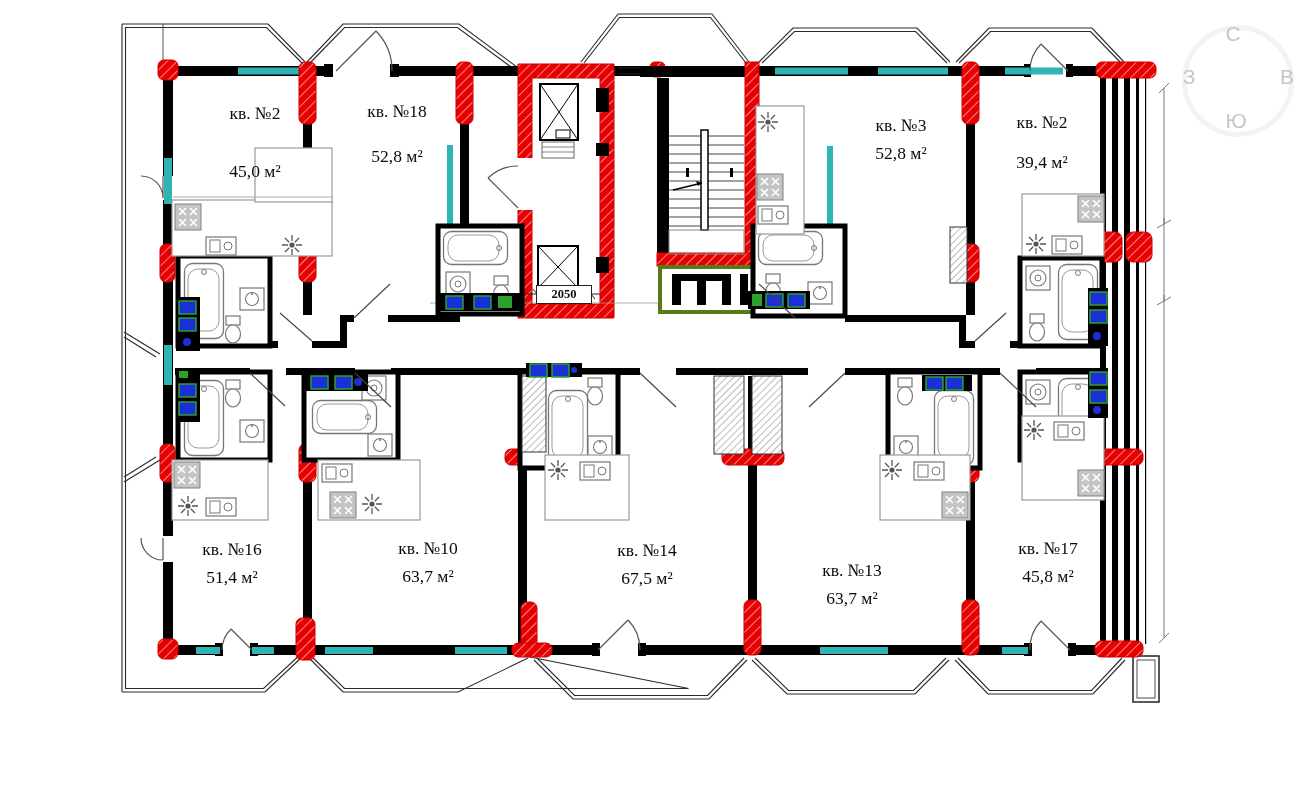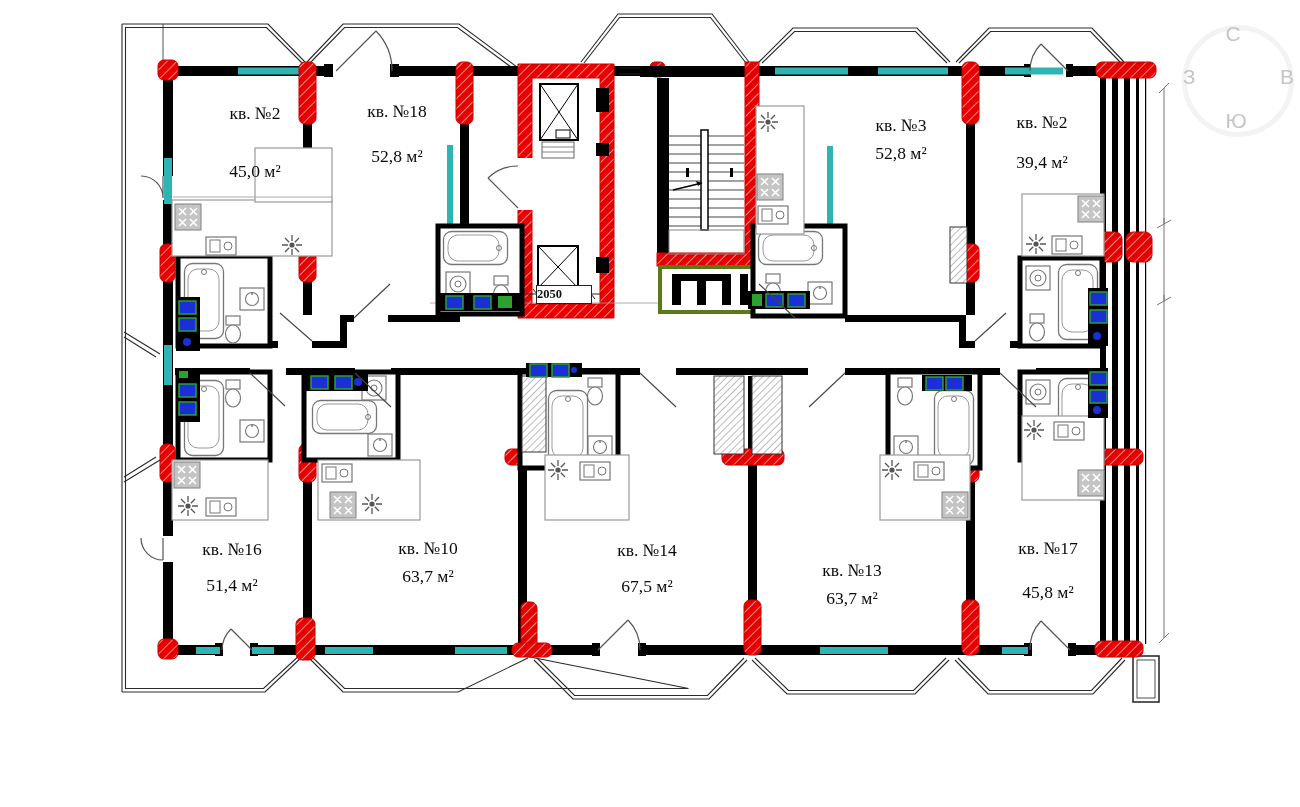--- a/index.html
+++ b/index.html
@@ -7,21 +7,21 @@
         font-family:"Liberation Serif",serif;}
   #plan svg{position:absolute;left:0;top:0;}
   .apt{position:absolute;width:170px;text-align:center;font-size:17.5px;color:#0a0a0a;}
   .apt-name{line-height:20px;}
   .apt-area{line-height:20px;}
   .compass-letter{position:absolute;width:22px;text-align:center;
         font-family:"Liberation Sans",sans-serif;font-size:21px;color:#c5c5c5;}
   #compass-circle{position:absolute;left:1182px;top:25px;width:102px;height:102px;
         border:5px solid #f3f3f3;border-radius:50%;}
   #dim-label{position:absolute;left:536px;top:285px;width:54px;height:17px;background:#fff;
-        border:1px solid #222;font-size:12.5px;font-weight:bold;text-align:left;
+        border:1px solid #222;font-size:12.5px;font-weight:bold;text-align:center;
         line-height:16px;color:#111;}
 </style>
 </head>
 <body>
 
 <div id="plan">
 
 <svg width="1300" height="807" viewBox="0 0 1300 807">
   <defs>
     <pattern id="redhatch" width="7" height="7" patternUnits="userSpaceOnUse" patternTransform="rotate(45)">
@@ -448,37 +448,37 @@
 <div class="apt" style="left:816px;top:115px">
   <div class="apt-name">кв. №3</div>
   <div class="apt-area" style="margin-top:8px">52,8 м²</div>
 </div>
 <div class="apt" style="left:957px;top:112px">
   <div class="apt-name">кв. №2</div>
   <div class="apt-area" style="margin-top:20px">39,4 м²</div>
 </div>
 <div class="apt" style="left:147px;top:539px">
   <div class="apt-name">кв. №16</div>
-  <div class="apt-area" style="margin-top:16px">51,4 м²</div>
+  <div class="apt-area" style="margin-top:8px">51,4 м²</div>
 </div>
 <div class="apt" style="left:343px;top:538px">
   <div class="apt-name">кв. №10</div>
   <div class="apt-area" style="margin-top:8px">63,7 м²</div>
 </div>
 <div class="apt" style="left:562px;top:540px">
   <div class="apt-name">кв. №14</div>
-  <div class="apt-area" style="margin-top:16px">67,5 м²</div>
+  <div class="apt-area" style="margin-top:8px">67,5 м²</div>
 </div>
 <div class="apt" style="left:767px;top:560px">
   <div class="apt-name">кв. №13</div>
   <div class="apt-area" style="margin-top:8px">63,7 м²</div>
 </div>
 <div class="apt" style="left:963px;top:538px">
   <div class="apt-name">кв. №17</div>
-  <div class="apt-area" style="margin-top:24px">45,8 м²</div>
+  <div class="apt-area" style="margin-top:8px">45,8 м²</div>
 </div>
 
 <div>
   <div id="compass-circle"></div>
   <span class="compass-letter" style="left:1222px;top:22px">С</span>
   <span class="compass-letter" style="left:1276px;top:65px">В</span>
   <span class="compass-letter" style="left:1225px;top:109px">Ю</span>
   <span class="compass-letter" style="left:1178px;top:65px">З</span>
 </div>
 

